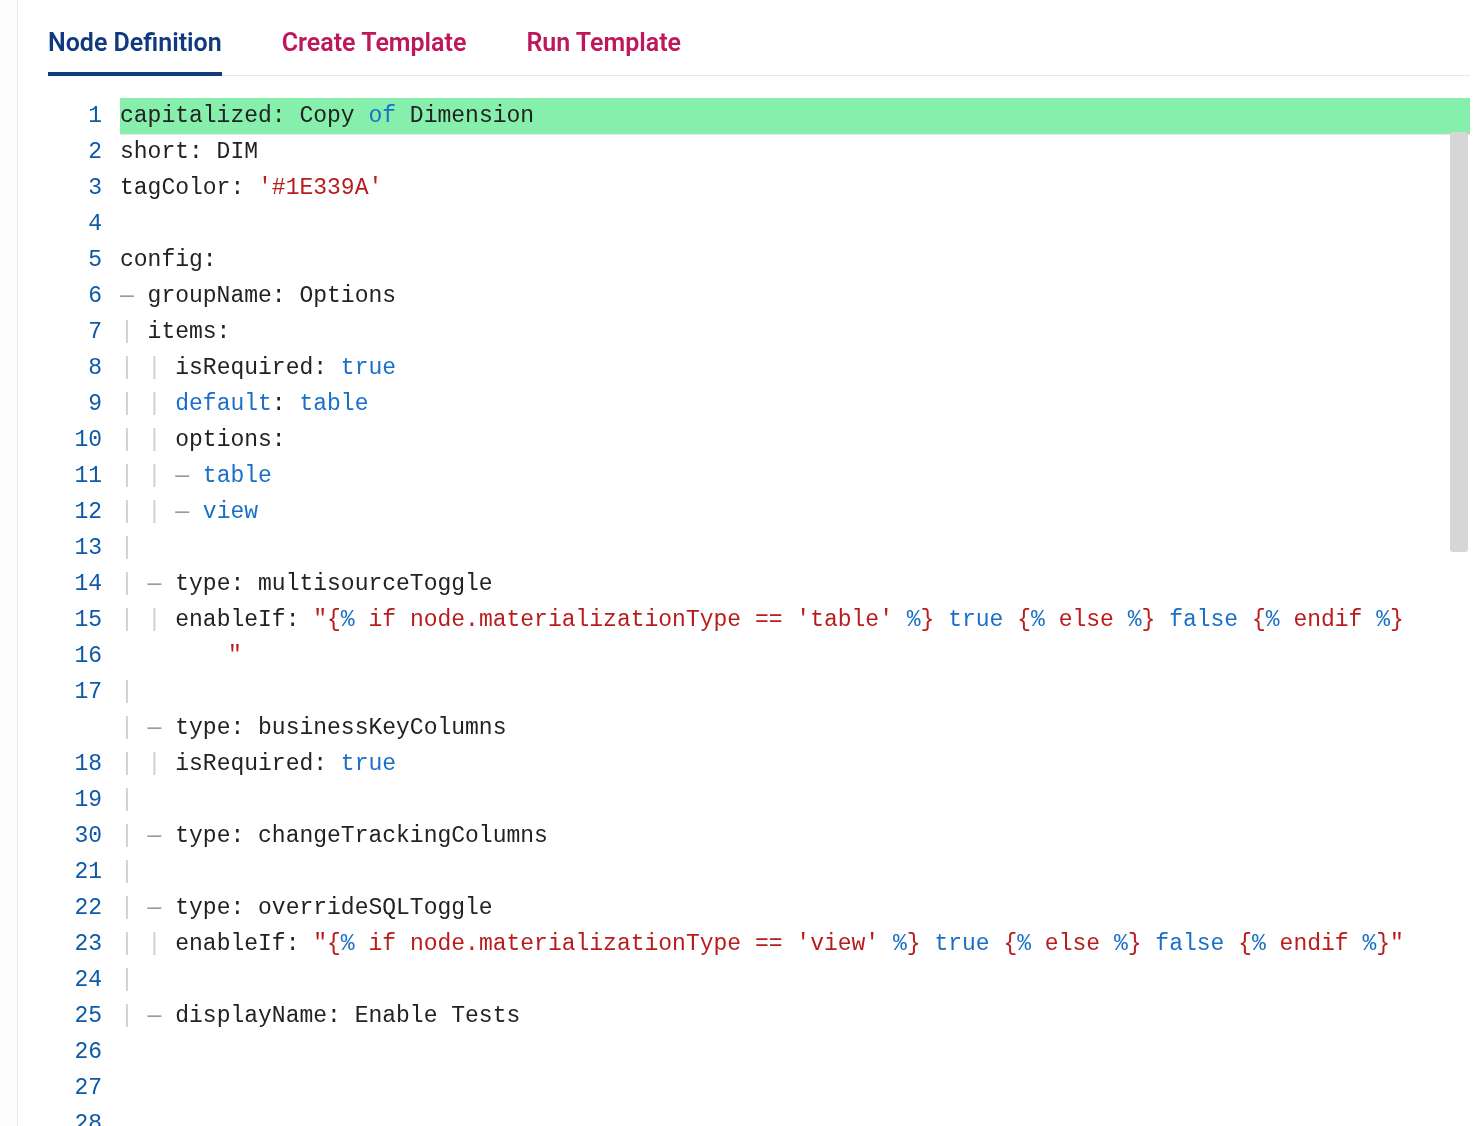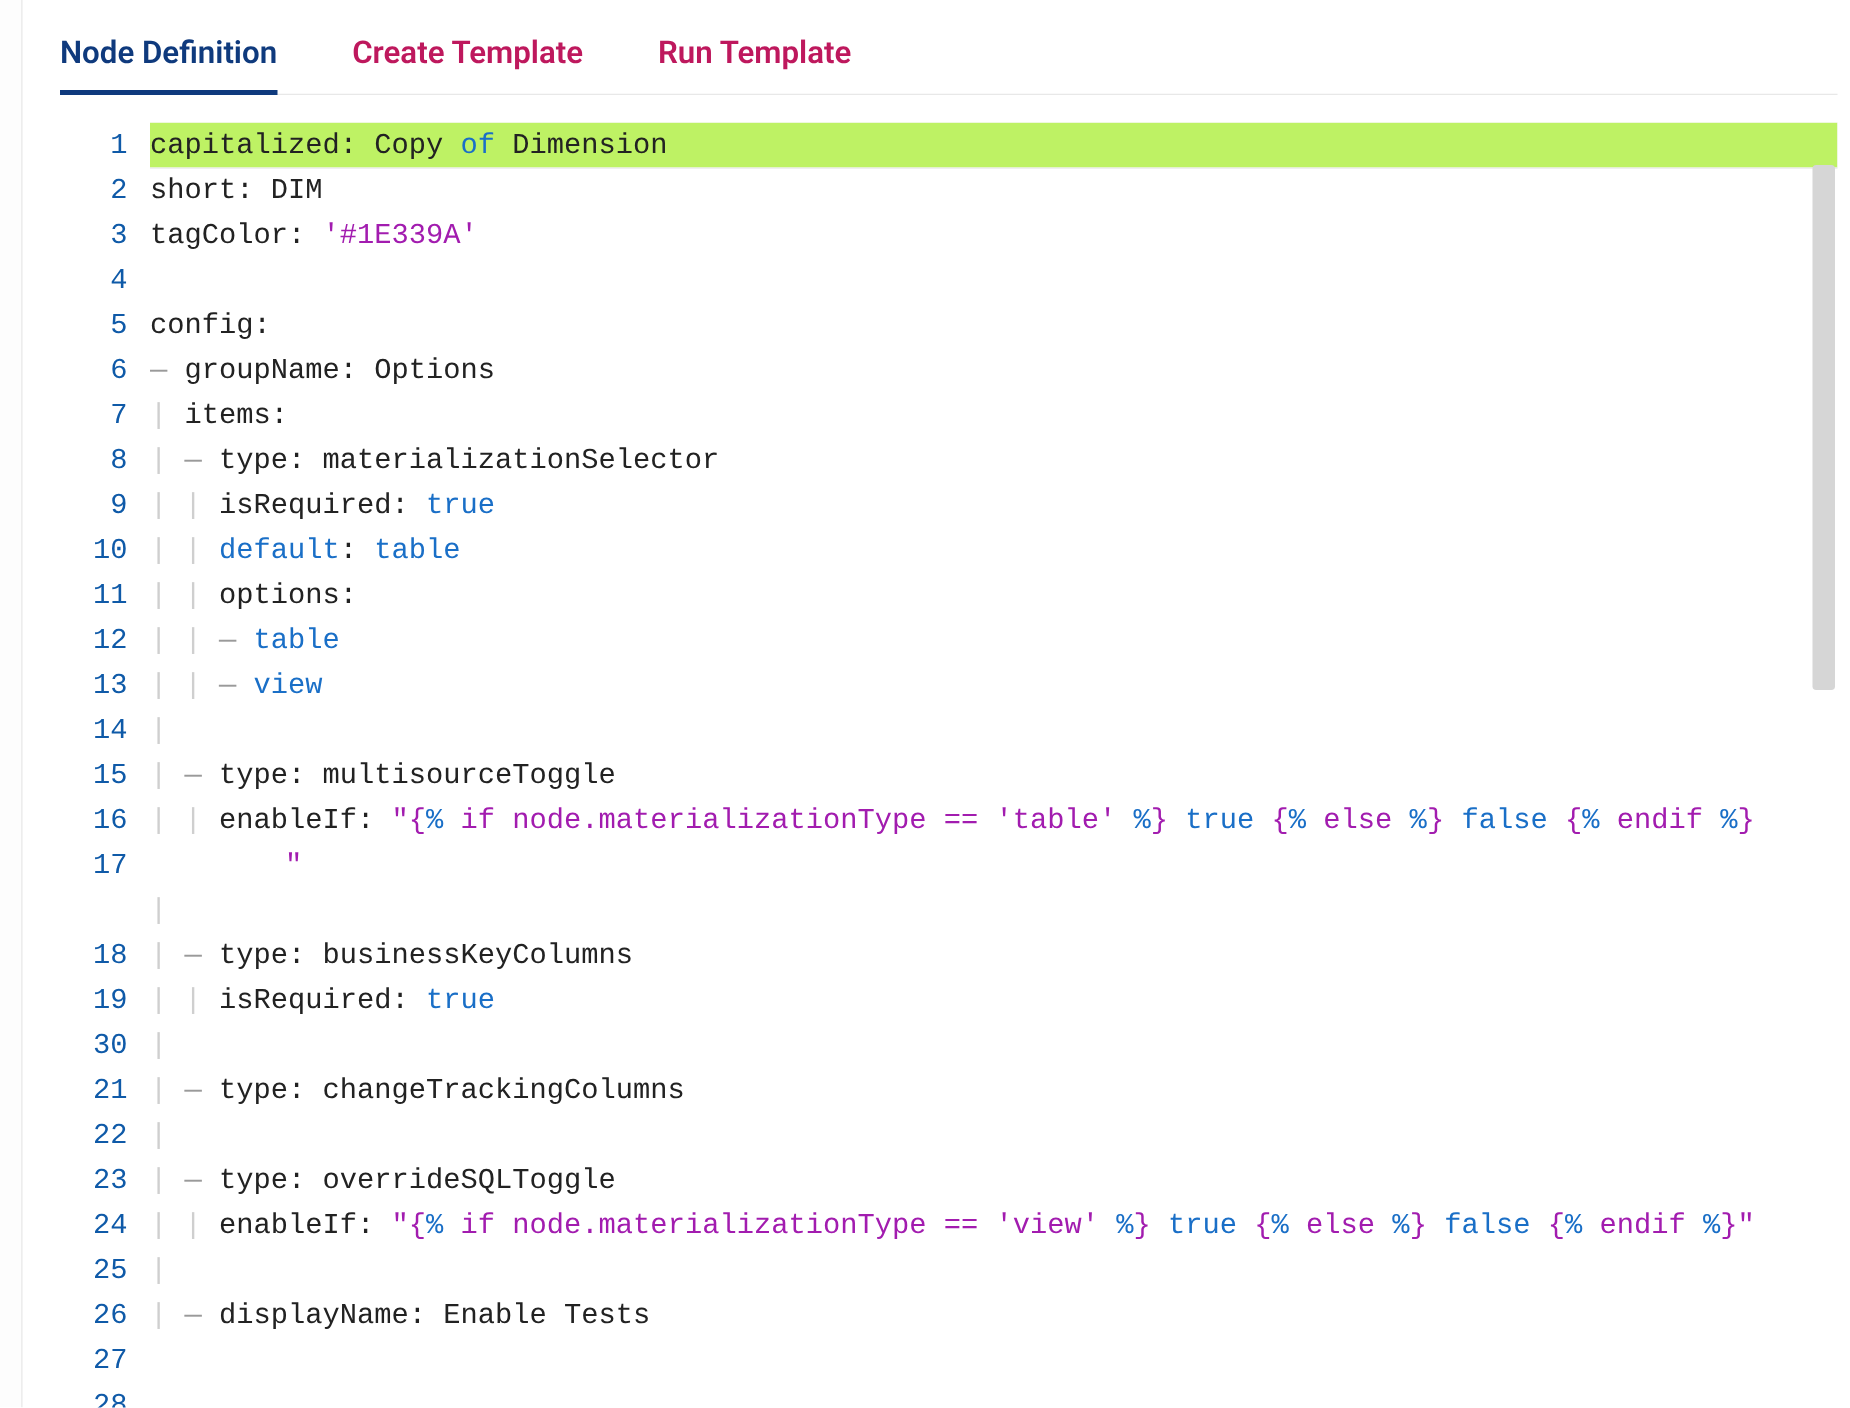--- a/index.html
+++ b/index.html
@@ -75,26 +75,26 @@
     flex: 1;
     overflow: hidden;
     position: relative;
   }
   .code .line {
     height: 36px;
     white-space: pre;
     color: #222;
   }
   .code .line.hi {
-    background: #bef264;
+    background: #86efac;
     outline: 1px solid #eaeaea;
   }
   .code .sub1 { padding-left: 108px; }  
   .tok-kw { color: #1a6fc7; }
-  .tok-str { color: #a21caf; }
+  .tok-str { color: #b91c1c; }
   .tok-dash { color: #9a9a9a; }
   .tok-guide { color: #cfcfcf; }
   .scrollbar {
     position: absolute;
     top: 132px;
     right: 12px;
     width: 18px;
     height: 420px;
     background: #d6d6d6;
     border-radius: 3px;
@@ -146,21 +146,20 @@
         <div class="ln">28</div>
       </div>
     <div class="code" id="code">
         <div class="line hi"><span>capitalized: Copy </span><span class="tok-kw">of</span><span> Dimension</span></div>
         <div class="line"><span>short: DIM</span></div>
         <div class="line"><span>tagColor: </span><span class="tok-str">'#1E339A'</span></div>
         <div class="line">&nbsp;</div>
         <div class="line"><span>config:</span></div>
         <div class="line"><span class="tok-dash">— </span><span>groupName: Options</span></div>
         <div class="line"><span class="tok-guide">| </span><span>items:</span></div>
-        <div class="line"><span class="tok-guide">| </span><span class="tok-dash">— </span><span>type: materializationSelector</span></div>
         <div class="line"><span class="tok-guide">| | </span><span>isRequired: </span><span class="tok-kw">true</span></div>
         <div class="line"><span class="tok-guide">| | </span><span class="tok-kw">default</span><span>: </span><span class="tok-kw">table</span></div>
         <div class="line"><span class="tok-guide">| | </span><span>options:</span></div>
         <div class="line"><span class="tok-guide">| | </span><span class="tok-dash">— </span><span class="tok-kw">table</span></div>
         <div class="line"><span class="tok-guide">| | </span><span class="tok-dash">— </span><span class="tok-kw">view</span></div>
         <div class="line"><span class="tok-guide">| </span></div>
         <div class="line"><span class="tok-guide">| </span><span class="tok-dash">— </span><span>type: multisourceToggle</span></div>
         <div class="line"><span class="tok-guide">| | </span><span>enableIf: </span><span class="tok-str">"{</span><span class="tok-kw">%</span><span class="tok-str"> if node.materializationType == 'table' </span><span class="tok-kw">%</span><span class="tok-str">}</span><span> </span><span class="tok-kw">true</span><span> </span><span class="tok-str">{</span><span class="tok-kw">%</span><span class="tok-str"> else </span><span class="tok-kw">%</span><span class="tok-str">}</span><span> </span><span class="tok-kw">false</span><span> </span><span class="tok-str">{</span><span class="tok-kw">%</span><span class="tok-str"> endif </span><span class="tok-kw">%</span><span class="tok-str">}</span></div>
         <div class="line sub1"><span class="tok-str">"</span></div>
         <div class="line"><span class="tok-guide">| </span></div>

